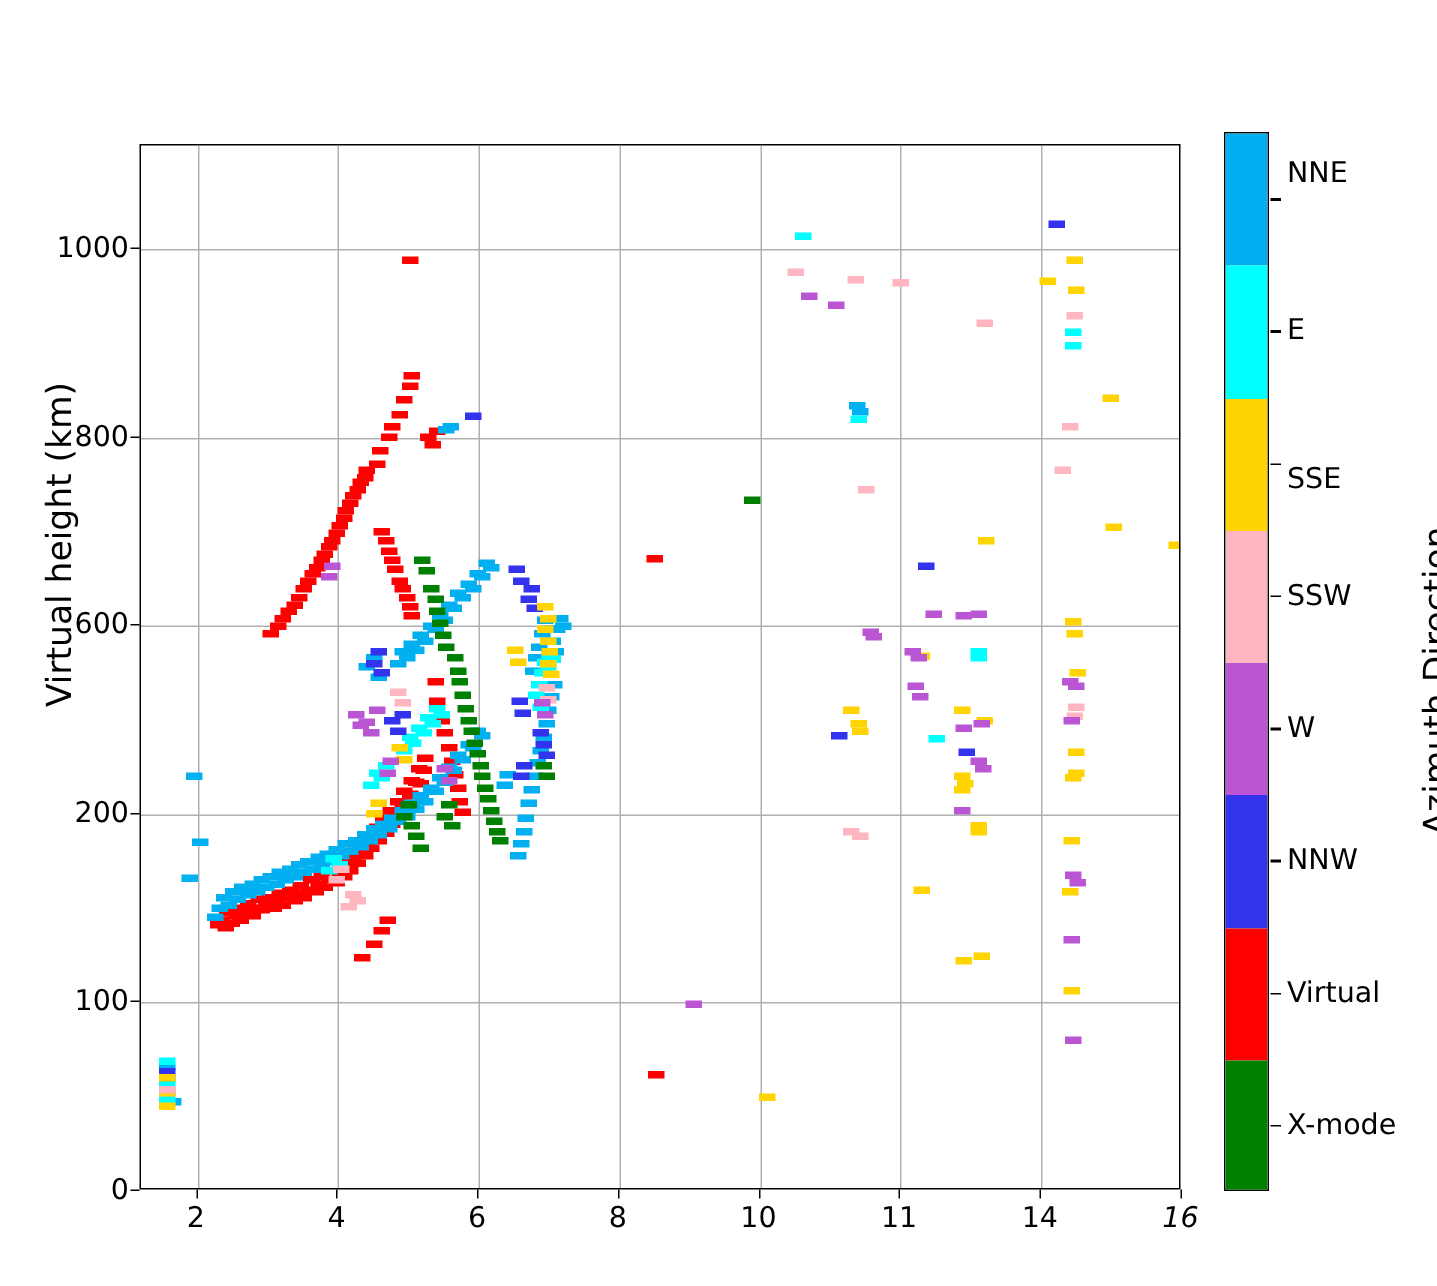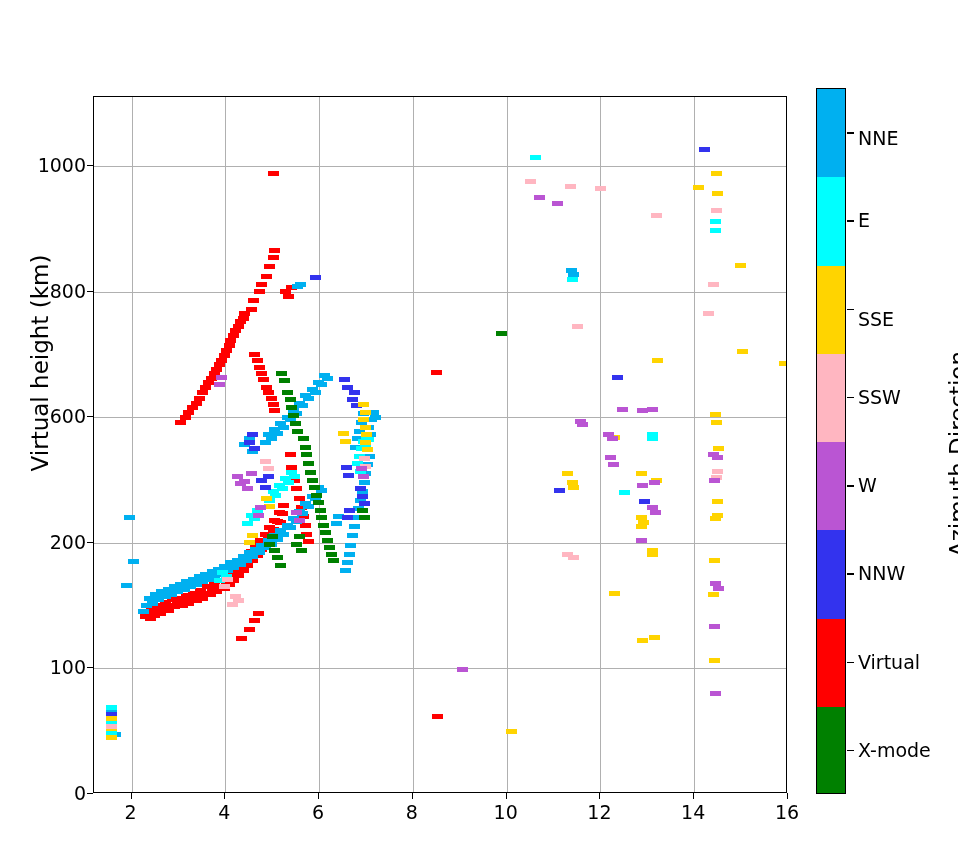--- a/index.html
+++ b/index.html
@@ -645,25 +645,25 @@
       <div class="tick-x-label" style="left: 130.514px;">2</div>
       <div class="tick-x" style="left: 224.297px;"></div>
       <div class="tick-x-label" style="left: 224.297px;">4</div>
       <div class="tick-x" style="left: 318.081px;"></div>
       <div class="tick-x-label" style="left: 318.081px;">6</div>
       <div class="tick-x" style="left: 411.865px;"></div>
       <div class="tick-x-label" style="left: 411.865px;">8</div>
       <div class="tick-x" style="left: 505.649px;"></div>
       <div class="tick-x-label" style="left: 505.649px;">10</div>
       <div class="tick-x" style="left: 599.432px;"></div>
-      <div class="tick-x-label" style="left: 599.432px;">12</div>
+      <div class="tick-x-label" style="left: 599.432px;">11</div>
       <div class="tick-x" style="left: 693.216px;"></div>
       <div class="tick-x-label" style="left: 693.216px;">14</div>
       <div class="tick-x" style="left: 787px;"></div>
-      <div class="tick-x-label" style="left: 787px;">16</div>
+      <div class="tick-x-label" style="left: 787px; font-style: italic;">16</div>
     </div>
   <div id="y-ticks">
       <div class="tick-y" style="top: 793px;"></div>
       <div class="tick-y-label" style="top: 793px;">0</div>
       <div class="tick-y" style="top: 667.414px;"></div>
       <div class="tick-y-label" style="top: 667.414px;">100</div>
       <div class="tick-y" style="top: 541.829px;"></div>
       <div class="tick-y-label" style="top: 541.829px;">200</div>
       <div class="tick-y" style="top: 416.243px;"></div>
       <div class="tick-y-label" style="top: 416.243px;">600</div>
@@ -680,21 +680,21 @@
       <div class="cb-seg" style="background: rgb(0, 255, 255); height: 88.25px;"></div>
       <div class="cb-seg" style="background: rgb(255, 212, 0); height: 88.25px;"></div>
       <div class="cb-seg" style="background: rgb(255, 182, 193); height: 88.25px;"></div>
       <div class="cb-seg" style="background: rgb(186, 85, 211); height: 88.25px;"></div>
       <div class="cb-seg" style="background: rgb(51, 51, 238); height: 88.25px;"></div>
       <div class="cb-seg" style="background: rgb(255, 0, 0); height: 88.25px;"></div>
       <div class="cb-seg" style="background: rgb(0, 128, 0); height: 88.25px;"></div>
     </div>
   <div id="colorbar-ticks">
       <div class="cb-tick" style="top: 132.125px;"></div>
-      <div class="cb-label" style="top: 138px;">NNE</div>
+      <div class="cb-label" style="top: 115px;">NNE</div>
       <div class="cb-tick" style="top: 220.375px;"></div>
       <div class="cb-label" style="top: 220.375px;">E</div>
       <div class="cb-tick" style="top: 308.625px;"></div>
       <div class="cb-label" style="top: 319px;">SSE</div>
       <div class="cb-tick" style="top: 396.875px;"></div>
       <div class="cb-label" style="top: 396.875px;">SSW</div>
       <div class="cb-tick" style="top: 485.125px;"></div>
       <div class="cb-label" style="top: 485.125px;">W</div>
       <div class="cb-tick" style="top: 573.375px;"></div>
       <div class="cb-label" style="top: 573.375px;">NNW</div>

